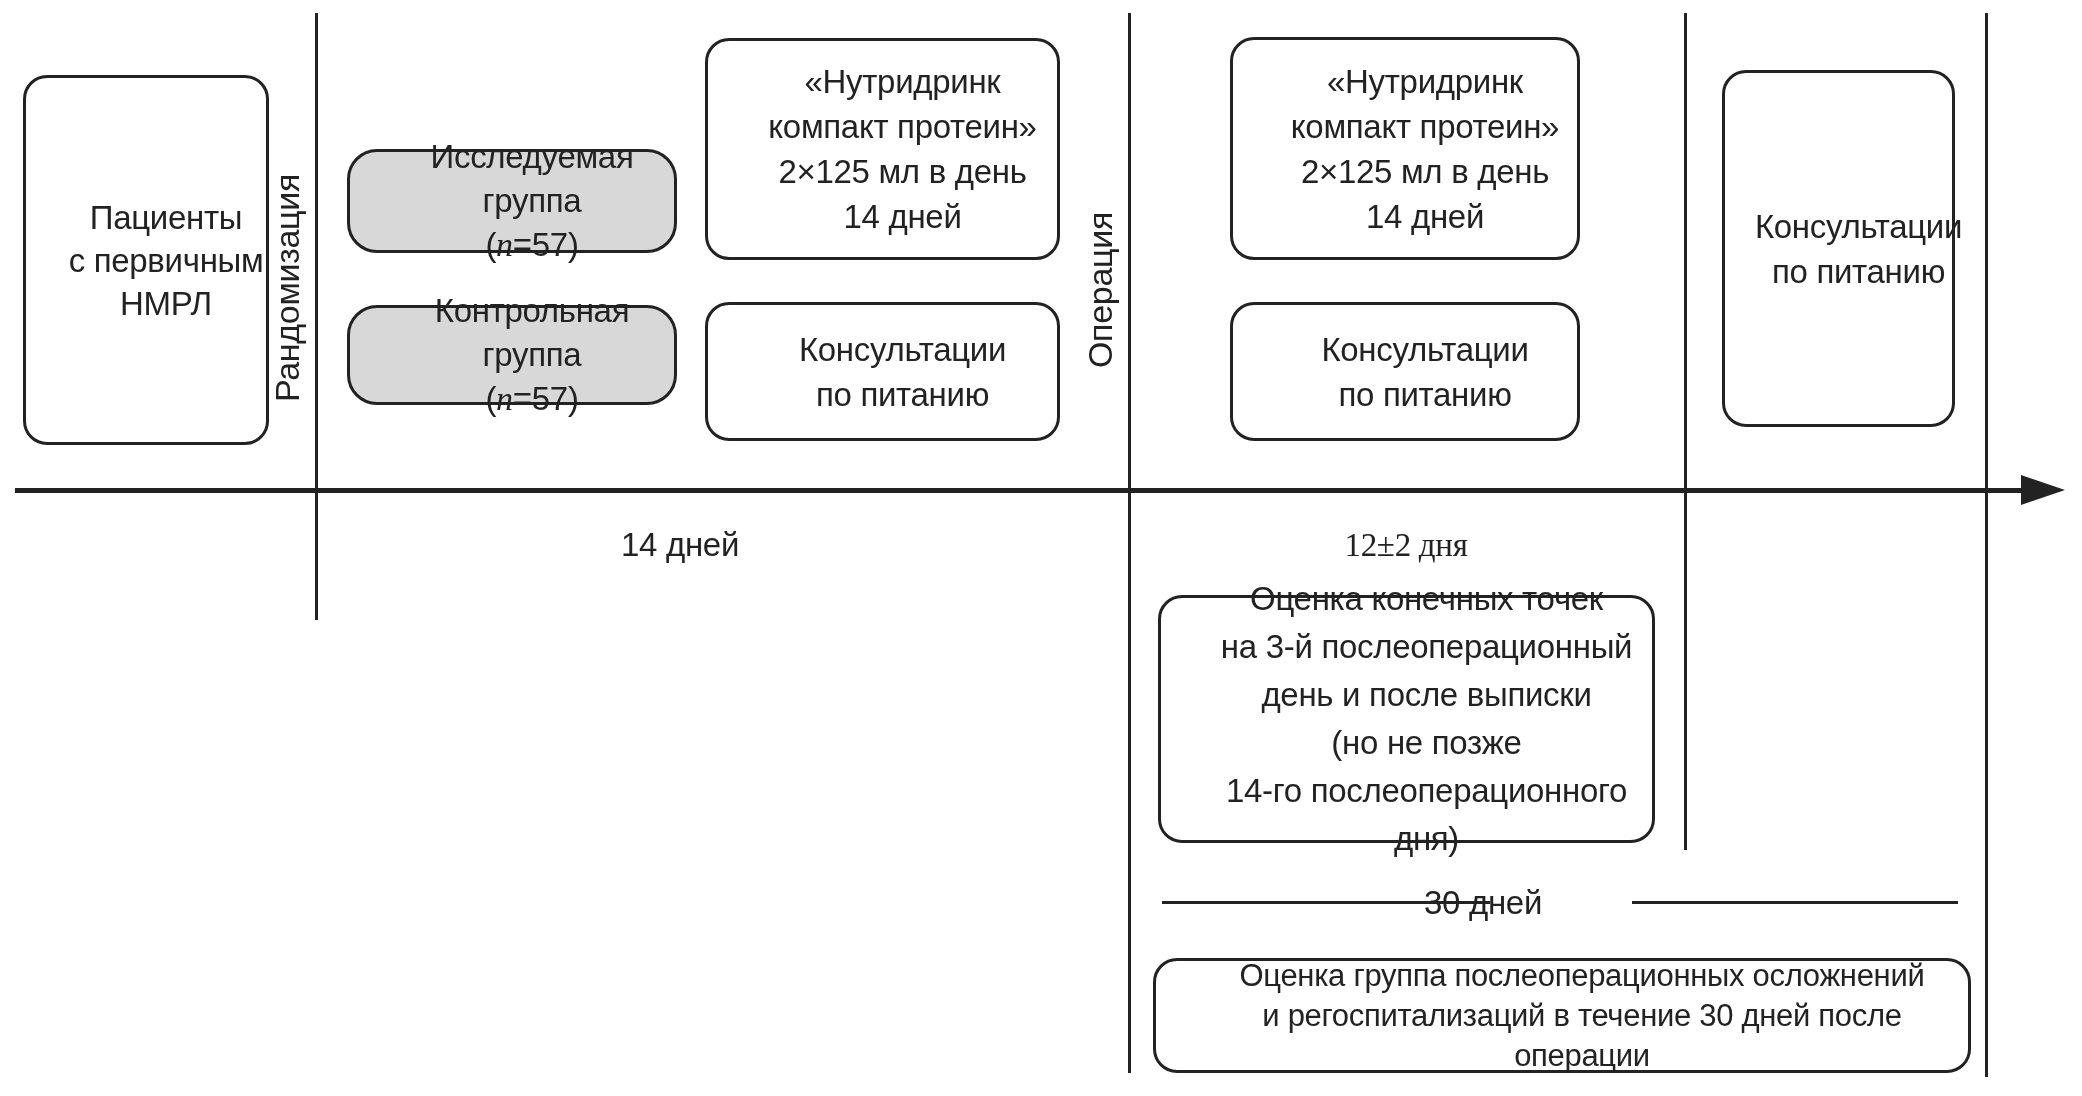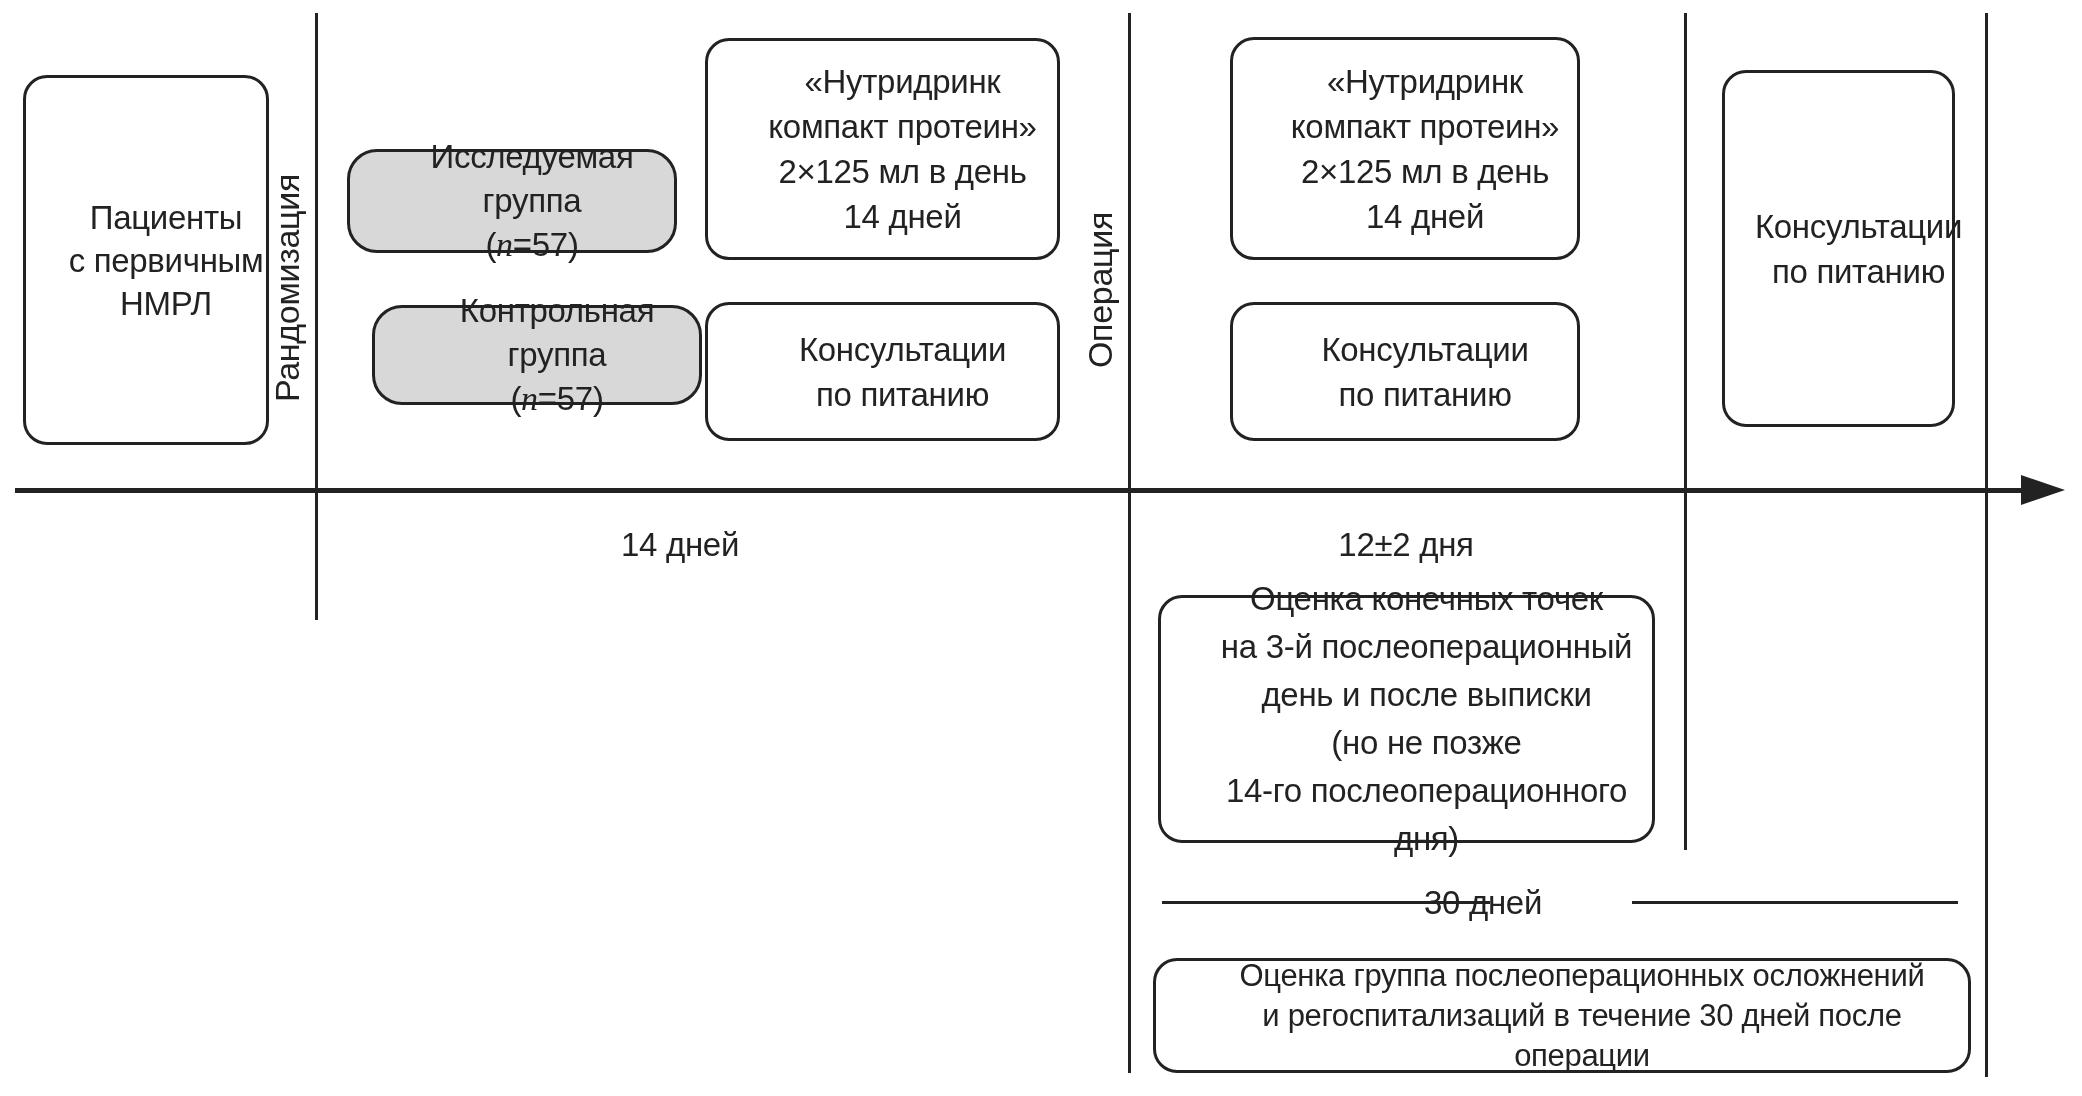--- a/index.html
+++ b/index.html
@@ -68,38 +68,38 @@
   <div class="vline" style="left:1684px;top:13px;height:837px;"></div>
   <div class="vline" style="left:1985px;top:13px;height:1064px;"></div>
 
   <div class="arrow-line" style="left:15px;top:488px;width:2008px;"></div>
   <div class="arrow-head" style="left:2021px;top:475px;"></div>
 
   <div class="vlabel" style="left:137px;top:266px;width:300px;height:44px;">Рандомизация</div>
   <div class="vlabel" style="left:950px;top:268px;width:300px;height:44px;">Операция</div>
 
   <div class="plabel" style="left:530px;top:523px;width:300px;height:44px;">14 дней</div>
-  <div class="plabel" style="left:1256px;top:523px;width:300px;height:44px;">12±2 дня</div>
+  <div class="plabel" style="left:1256px;top:523px;width:300px;height:44px;font-family:Liberation Serif, serif;">12±2 дня</div>
 
   <div class="hseg" style="left:1162px;top:901px;width:328px;"></div>
   <div class="plabel" style="left:1333px;top:881px;width:300px;height:44px;">30 дней</div>
   <div class="hseg" style="left:1632px;top:901px;width:326px;"></div>
 
   <div class="box patients" style="left:23px;top:75px;width:246px;height:370px;">
     <span>Пациенты</span>
     <span>с первичным</span>
     <span>НМРЛ</span>
   </div>
 
   <div class="box gray" style="left:347px;top:149px;width:330px;height:104px;line-height:44px;">
     <span>Исследуемая группа</span>
     <span class="nline"><span>(</span><i>n</i><span>=57)</span></span>
   </div>
 
-  <div class="box gray" style="left:347px;top:305px;width:330px;height:100px;line-height:44px;margin-left:25px;">
+  <div class="box gray" style="left:347px;top:305px;width:330px;height:100px;line-height:44px;">
     <span>Контрольная группа</span>
     <span class="nline"><span>(</span><i>n</i><span>=57)</span></span>
   </div>
 
   <div class="box" style="left:705px;top:38px;width:355px;height:222px;">
     <span>«Нутридринк</span>
     <span>компакт протеин»</span>
     <span>2×125 мл в день</span>
     <span>14 дней</span>
   </div>

